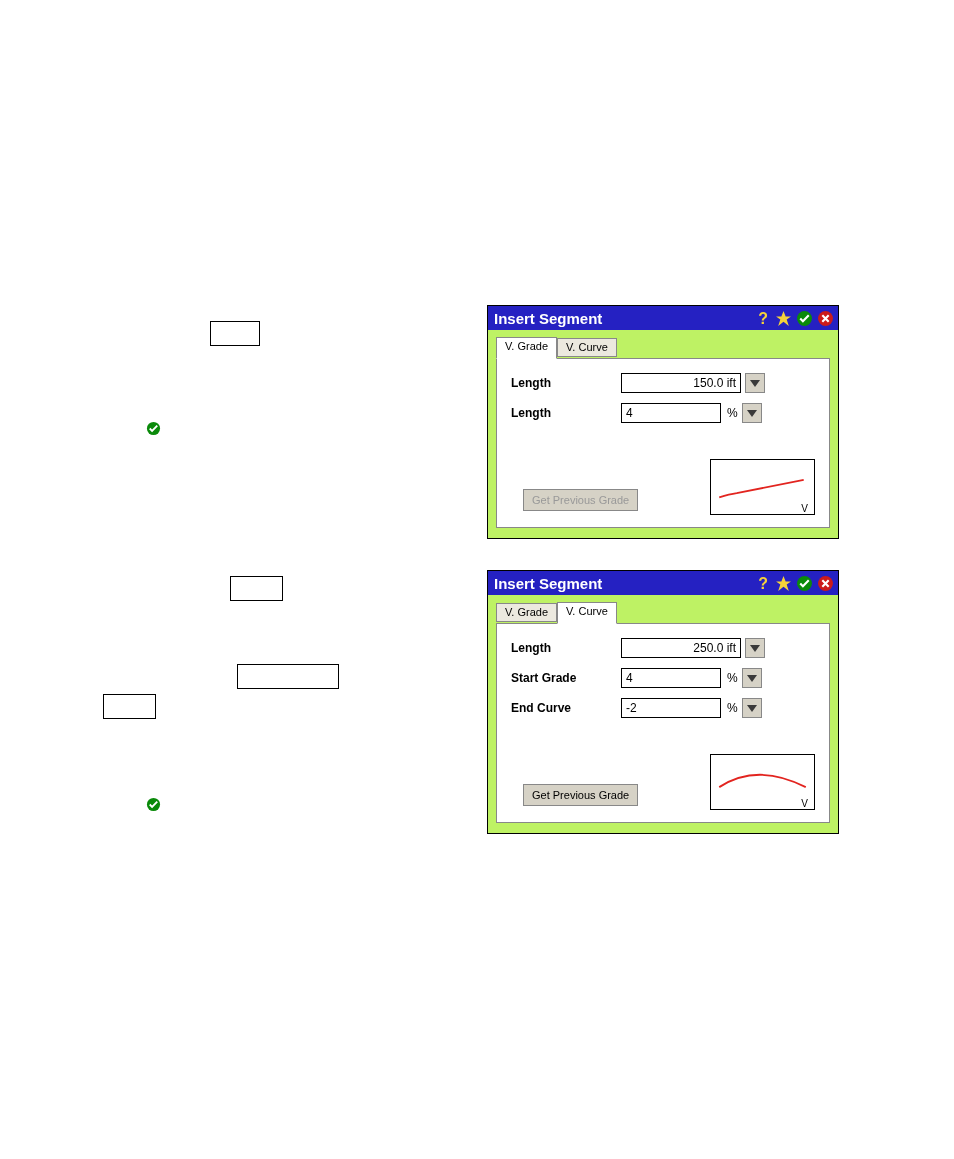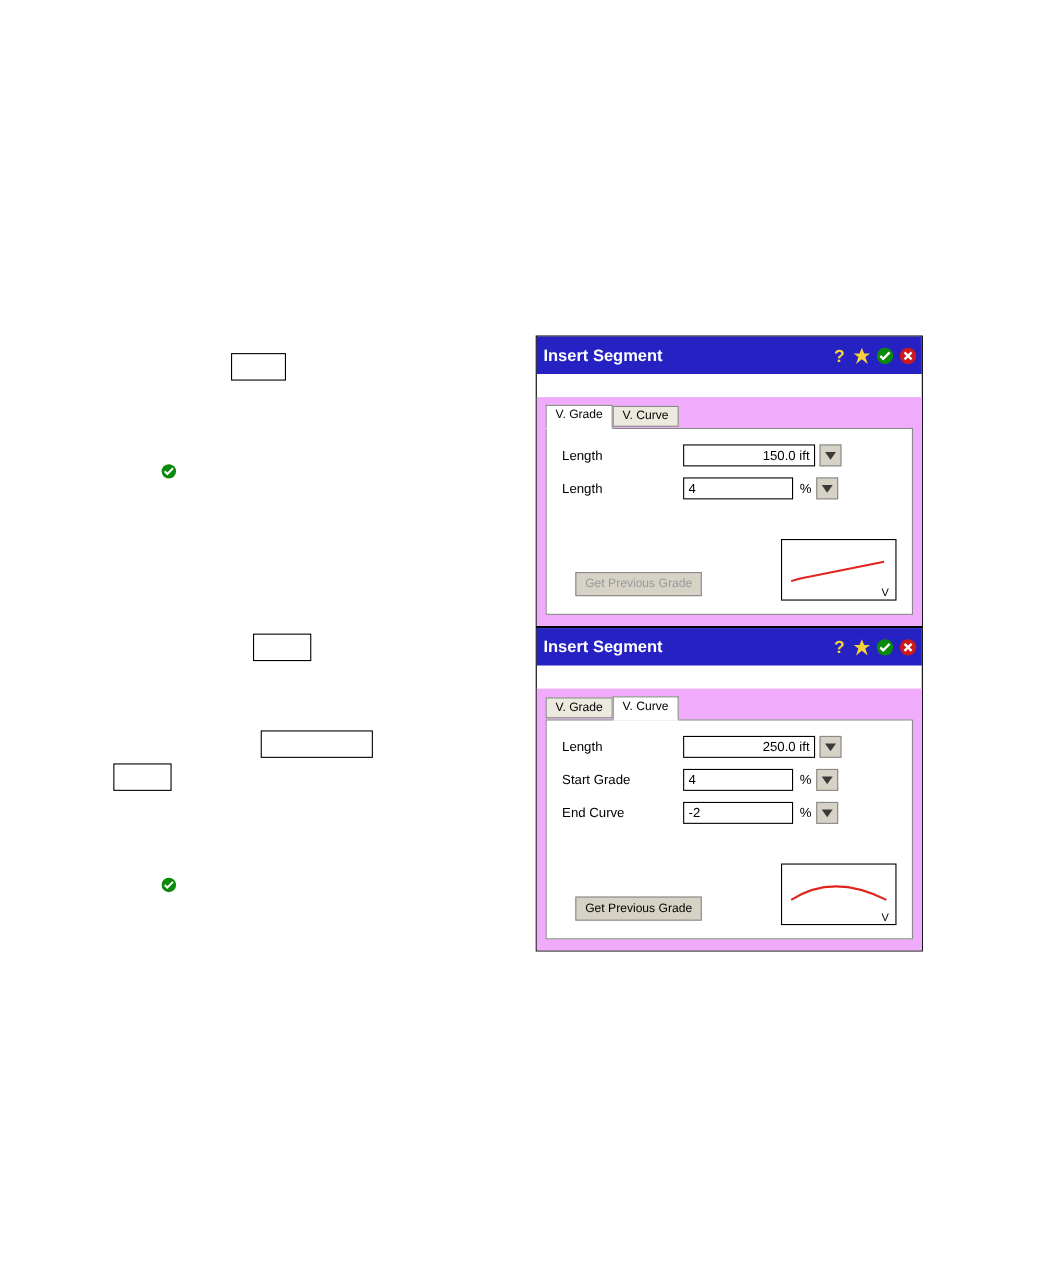--- a/index.html
+++ b/index.html
@@ -30,41 +30,40 @@
       width: 352px;
       background: #fff;
       border: 1px solid #000;
     }
     .titlebar {
       background: #2521c2;
       color: #fff;
       display: flex;
       align-items: center;
       justify-content: space-between;
-      height: 34px;
+      height: 24px;
       padding: 0 4px 0 6px;
       font-size: 15px;
       font-weight: bold;
     }
     .titlebar-icons {
       display: flex;
       gap: 4px;
       align-items: center;
     }
     .titlebar-icons .ic {
       width: 17px;
       height: 17px;
       display: inline-flex;
       align-items: center;
       justify-content: center;
     }
     .dialog-body {
-      background: #f0abfc;
+      background: #bef264;
       padding: 6px 8px 10px 8px;
-      margin-top: 21px;
     }
     .tabs {
       position: relative;
       display: flex;
       height: 22px;
     }
     .tab {
       background: #fff;
       border: 1px solid #888;
       padding: 2px 8px;
@@ -90,20 +89,21 @@
       min-height: 150px;
     }
     .form-row {
       display: flex;
       align-items: center;
       margin-bottom: 10px;
     }
     .form-label {
       width: 110px;
       font-size: 12px;
+      font-weight: bold;
     }
     .form-input {
       border: 1px solid #000;
       background: #fff;
       height: 20px;
       padding: 1px 4px;
       font-size: 12px;
       font-family: Tahoma, Arial, sans-serif;
     }
     .form-input.w-len { width: 120px; text-align: right; }

